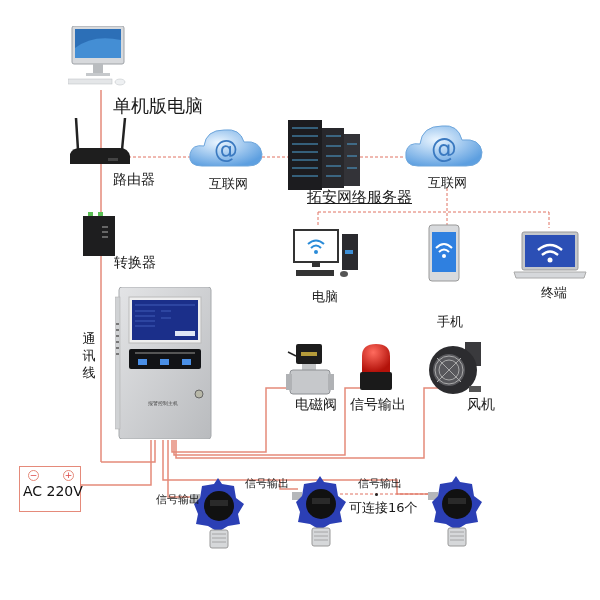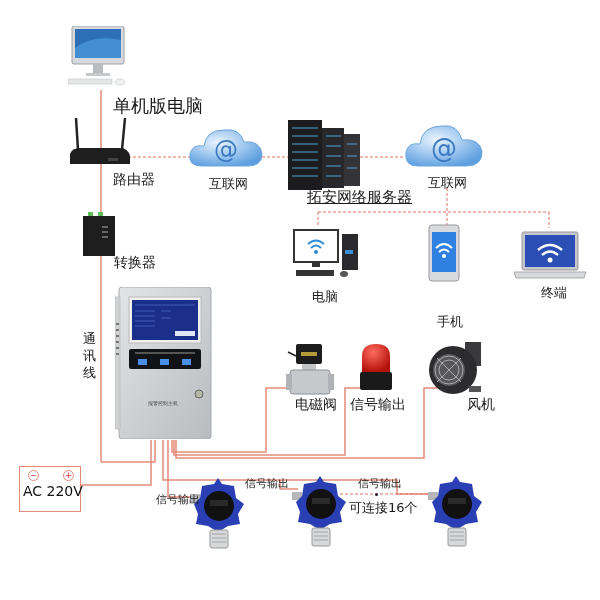--- a/index.html
+++ b/index.html
@@ -168,21 +168,21 @@
     <rect x="16" y="0" width="5" height="4" fill="#5bbf55"></rect>
     <rect x="1" y="4" width="32" height="40" fill="#1e1e1f"></rect>
     <rect x="20" y="14" width="6" height="2" fill="#666"></rect>
     <rect x="20" y="19" width="6" height="2" fill="#666"></rect>
     <rect x="20" y="24" width="6" height="2" fill="#666"></rect>
   </svg>
 </div>
 <div class="lbl" style="left:114px;top:226px;font-size:14px;margin-top:28px;">转换器</div>
 
 <div class="vlbl" style="left:82px;top:330px;">
-  <span style="display:block;width:14px;word-break:break-all;text-align:right;">通讯线</span>
+  <span style="display:block;width:14px;word-break:break-all;">通讯线</span>
 </div>
 
 <div class="abs" style="left:115px;top:287px;width:98px;height:152px;">
   <svg width="98" height="152">
     <defs>
       <linearGradient id="ctl" x1="0" y1="0" x2="1" y2="1">
         <stop offset="0%" stop-color="#e3e4e6"></stop>
           <stop offset="100%" stop-color="#b9bbbe"></stop>
       </linearGradient>
     </defs>

